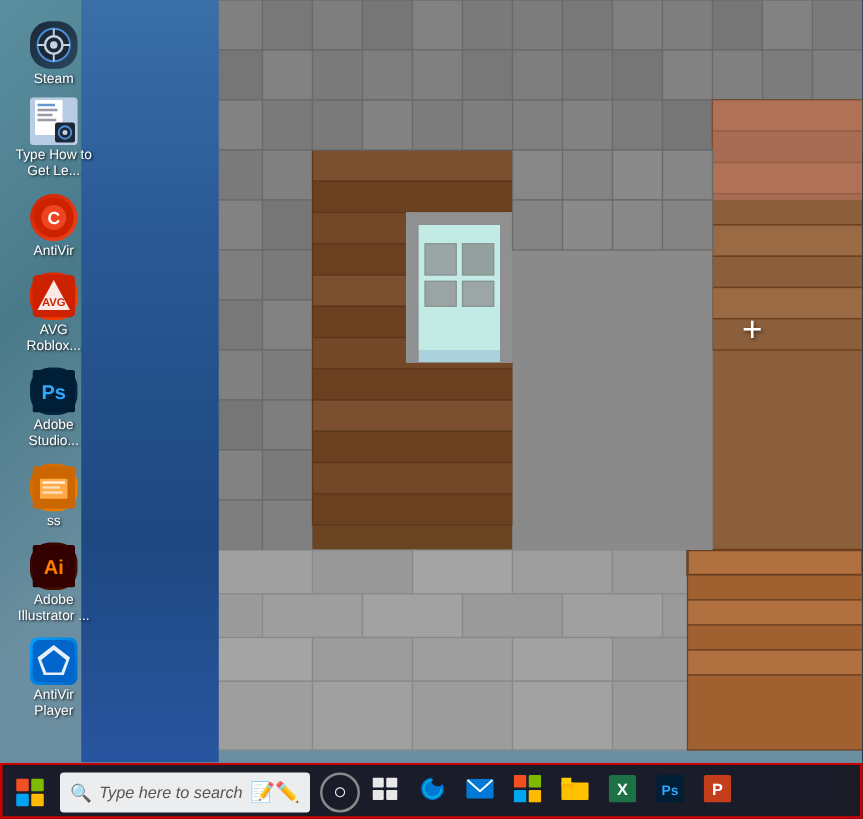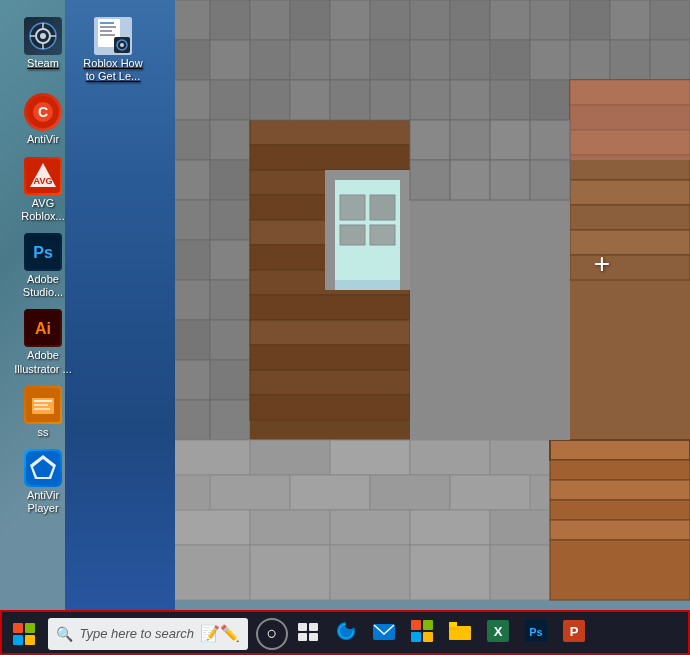--- a/index.html
+++ b/index.html
@@ -56,21 +56,21 @@
       border-radius: 3px;
     }
 
     .icon-img {
       width: 38px;
       height: 38px;
       display: flex;
       align-items: center;
       justify-content: center;
       font-size: 28px;
-      border-radius: 4px;
+      border-radius: 16px;
     }
 
     .icon-label {
       color: white;
       font-size: 11px;
       text-align: center;
       text-shadow: 1px 1px 2px rgba(0,0,0,0.9);
       margin-top: 2px;
       line-height: 1.2;
       max-width: 68px;
@@ -84,23 +84,22 @@
     .avg-icon { background: linear-gradient(135deg, #cc2200, #ff4400); color: white; font-size: 16px; font-weight: bold; }
     .photoshop-icon { background: linear-gradient(135deg, #001e36, #0a2a47); color: #31a8ff; font-size: 20px; font-weight: bold; }
     .illustrator-icon { background: linear-gradient(135deg, #330000, #4a1500); color: #ff7c00; font-size: 20px; font-weight: bold; }
     .ss-icon { background: linear-gradient(135deg, #cc6600, #ee8800); color: white; font-size: 20px; }
     .roblox-studio-icon { background: linear-gradient(135deg, #00a2ff, #0066cc); color: white; font-size: 20px; border-radius: 6px; }
     .roblox-player-icon { background: linear-gradient(135deg, #00a2ff, #0066cc); color: white; font-size: 20px; border-radius: 6px; }
 
     
     .icons-row {
       display: flex;
-      flex-direction: row;
+      flex-direction: column;
       gap: 0px;
-      text-decoration: underline;
     }
 
     
     .taskbar {
       position: absolute;
       bottom: 0; left: 0;
       width: 690px;
       height: 45px;
       background: rgba(20, 20, 30, 0.92);
       backdrop-filter: blur(10px);
@@ -417,21 +416,21 @@
             <rect x="4" y="2" width="22" height="28" fill="white" rx="1"></rect>
             <rect x="6" y="5" width="14" height="2" fill="#6699cc"></rect>
             <rect x="6" y="9" width="16" height="2" fill="#9999aa"></rect>
             <rect x="6" y="13" width="12" height="2" fill="#9999aa"></rect>
             <rect x="6" y="17" width="15" height="2" fill="#9999aa"></rect>
             <rect x="20" y="20" width="16" height="16" fill="#1b2838" rx="2"></rect>
             <circle cx="28" cy="28" r="5" fill="none" stroke="#4a90d9" stroke-width="1.5"></circle>
             <circle cx="28" cy="28" r="2" fill="#c6d4df"></circle>
           </svg>
         </div>
-        <div class="icon-label">Roblox How to Get Le...</div>
+        <div class="icon-label">Type How to Get Le...</div>
       </div>
     </div>
 
     <div class="icon-item">
       <div class="icon-img ccleaner-icon">
         <svg width="34" height="34" viewBox="0 0 34 34" xmlns="http://www.w3.org/2000/svg">
           <circle cx="17" cy="17" r="16" fill="#cc2200"></circle>
           <circle cx="17" cy="17" r="10" fill="#ee4422"></circle>
           <text x="17" y="22" font-size="14" fill="white" text-anchor="middle" font-weight="bold">C</text>
         </svg>
@@ -451,45 +450,45 @@
     </div>
 
     <div class="icon-item">
       <div class="icon-img photoshop-icon">
         <svg width="34" height="34" viewBox="0 0 34 34" xmlns="http://www.w3.org/2000/svg">
           <rect width="34" height="34" fill="#001e36" rx="2"></rect>
           <text x="17" y="23" font-size="16" fill="#31a8ff" text-anchor="middle" font-weight="bold" font-family="Arial">Ps</text>
         </svg>
       </div>
       <div class="icon-label">Adobe Studio...</div>
-    </div>
-
-    <div class="icon-item">
-      <div class="icon-img illustrator-icon">
-        <svg width="34" height="34" viewBox="0 0 34 34" xmlns="http://www.w3.org/2000/svg">
-          <rect width="34" height="34" fill="#330000" rx="2"></rect>
-          <text x="17" y="23" font-size="16" fill="#ff7c00" text-anchor="middle" font-weight="bold" font-family="Arial">Ai</text>
-        </svg>
-      </div>
-      <div class="icon-label">Adobe Illustrator ...</div>
     </div>
 
     <div class="icon-item">
       <div class="icon-img ss-icon">
         <svg width="34" height="34" viewBox="0 0 34 34" xmlns="http://www.w3.org/2000/svg">
           <rect width="34" height="34" fill="#cc6600" rx="2"></rect>
           <rect x="6" y="10" width="22" height="16" fill="#ffaa44" rx="1"></rect>
           <rect x="8" y="12" width="18" height="2" fill="white" opacity="0.8"></rect>
           <rect x="8" y="16" width="14" height="2" fill="white" opacity="0.6"></rect>
           <rect x="8" y="20" width="16" height="2" fill="white" opacity="0.6"></rect>
         </svg>
       </div>
       <div class="icon-label">ss</div>
     </div>
 
+    <div class="icon-item">
+      <div class="icon-img illustrator-icon">
+        <svg width="34" height="34" viewBox="0 0 34 34" xmlns="http://www.w3.org/2000/svg">
+          <rect width="34" height="34" fill="#330000" rx="2"></rect>
+          <text x="17" y="23" font-size="16" fill="#ff7c00" text-anchor="middle" font-weight="bold" font-family="Arial">Ai</text>
+        </svg>
+      </div>
+      <div class="icon-label">Adobe Illustrator ...</div>
+    </div>
+
 
     <div class="icon-item">
       <div class="icon-img roblox-player-icon">
         <svg width="34" height="34" viewBox="0 0 34 34" xmlns="http://www.w3.org/2000/svg">
           <rect width="34" height="34" fill="#0066cc" rx="6"></rect>
           <polygon points="17,4 30,14 25,28 9,28 4,14" fill="white" opacity="0.9"></polygon>
           <polygon points="17,8 27,16 23,26 11,26 7,16" fill="#0066cc"></polygon>
         </svg>
       </div>
       <div class="icon-label">AntiVir Player</div>

